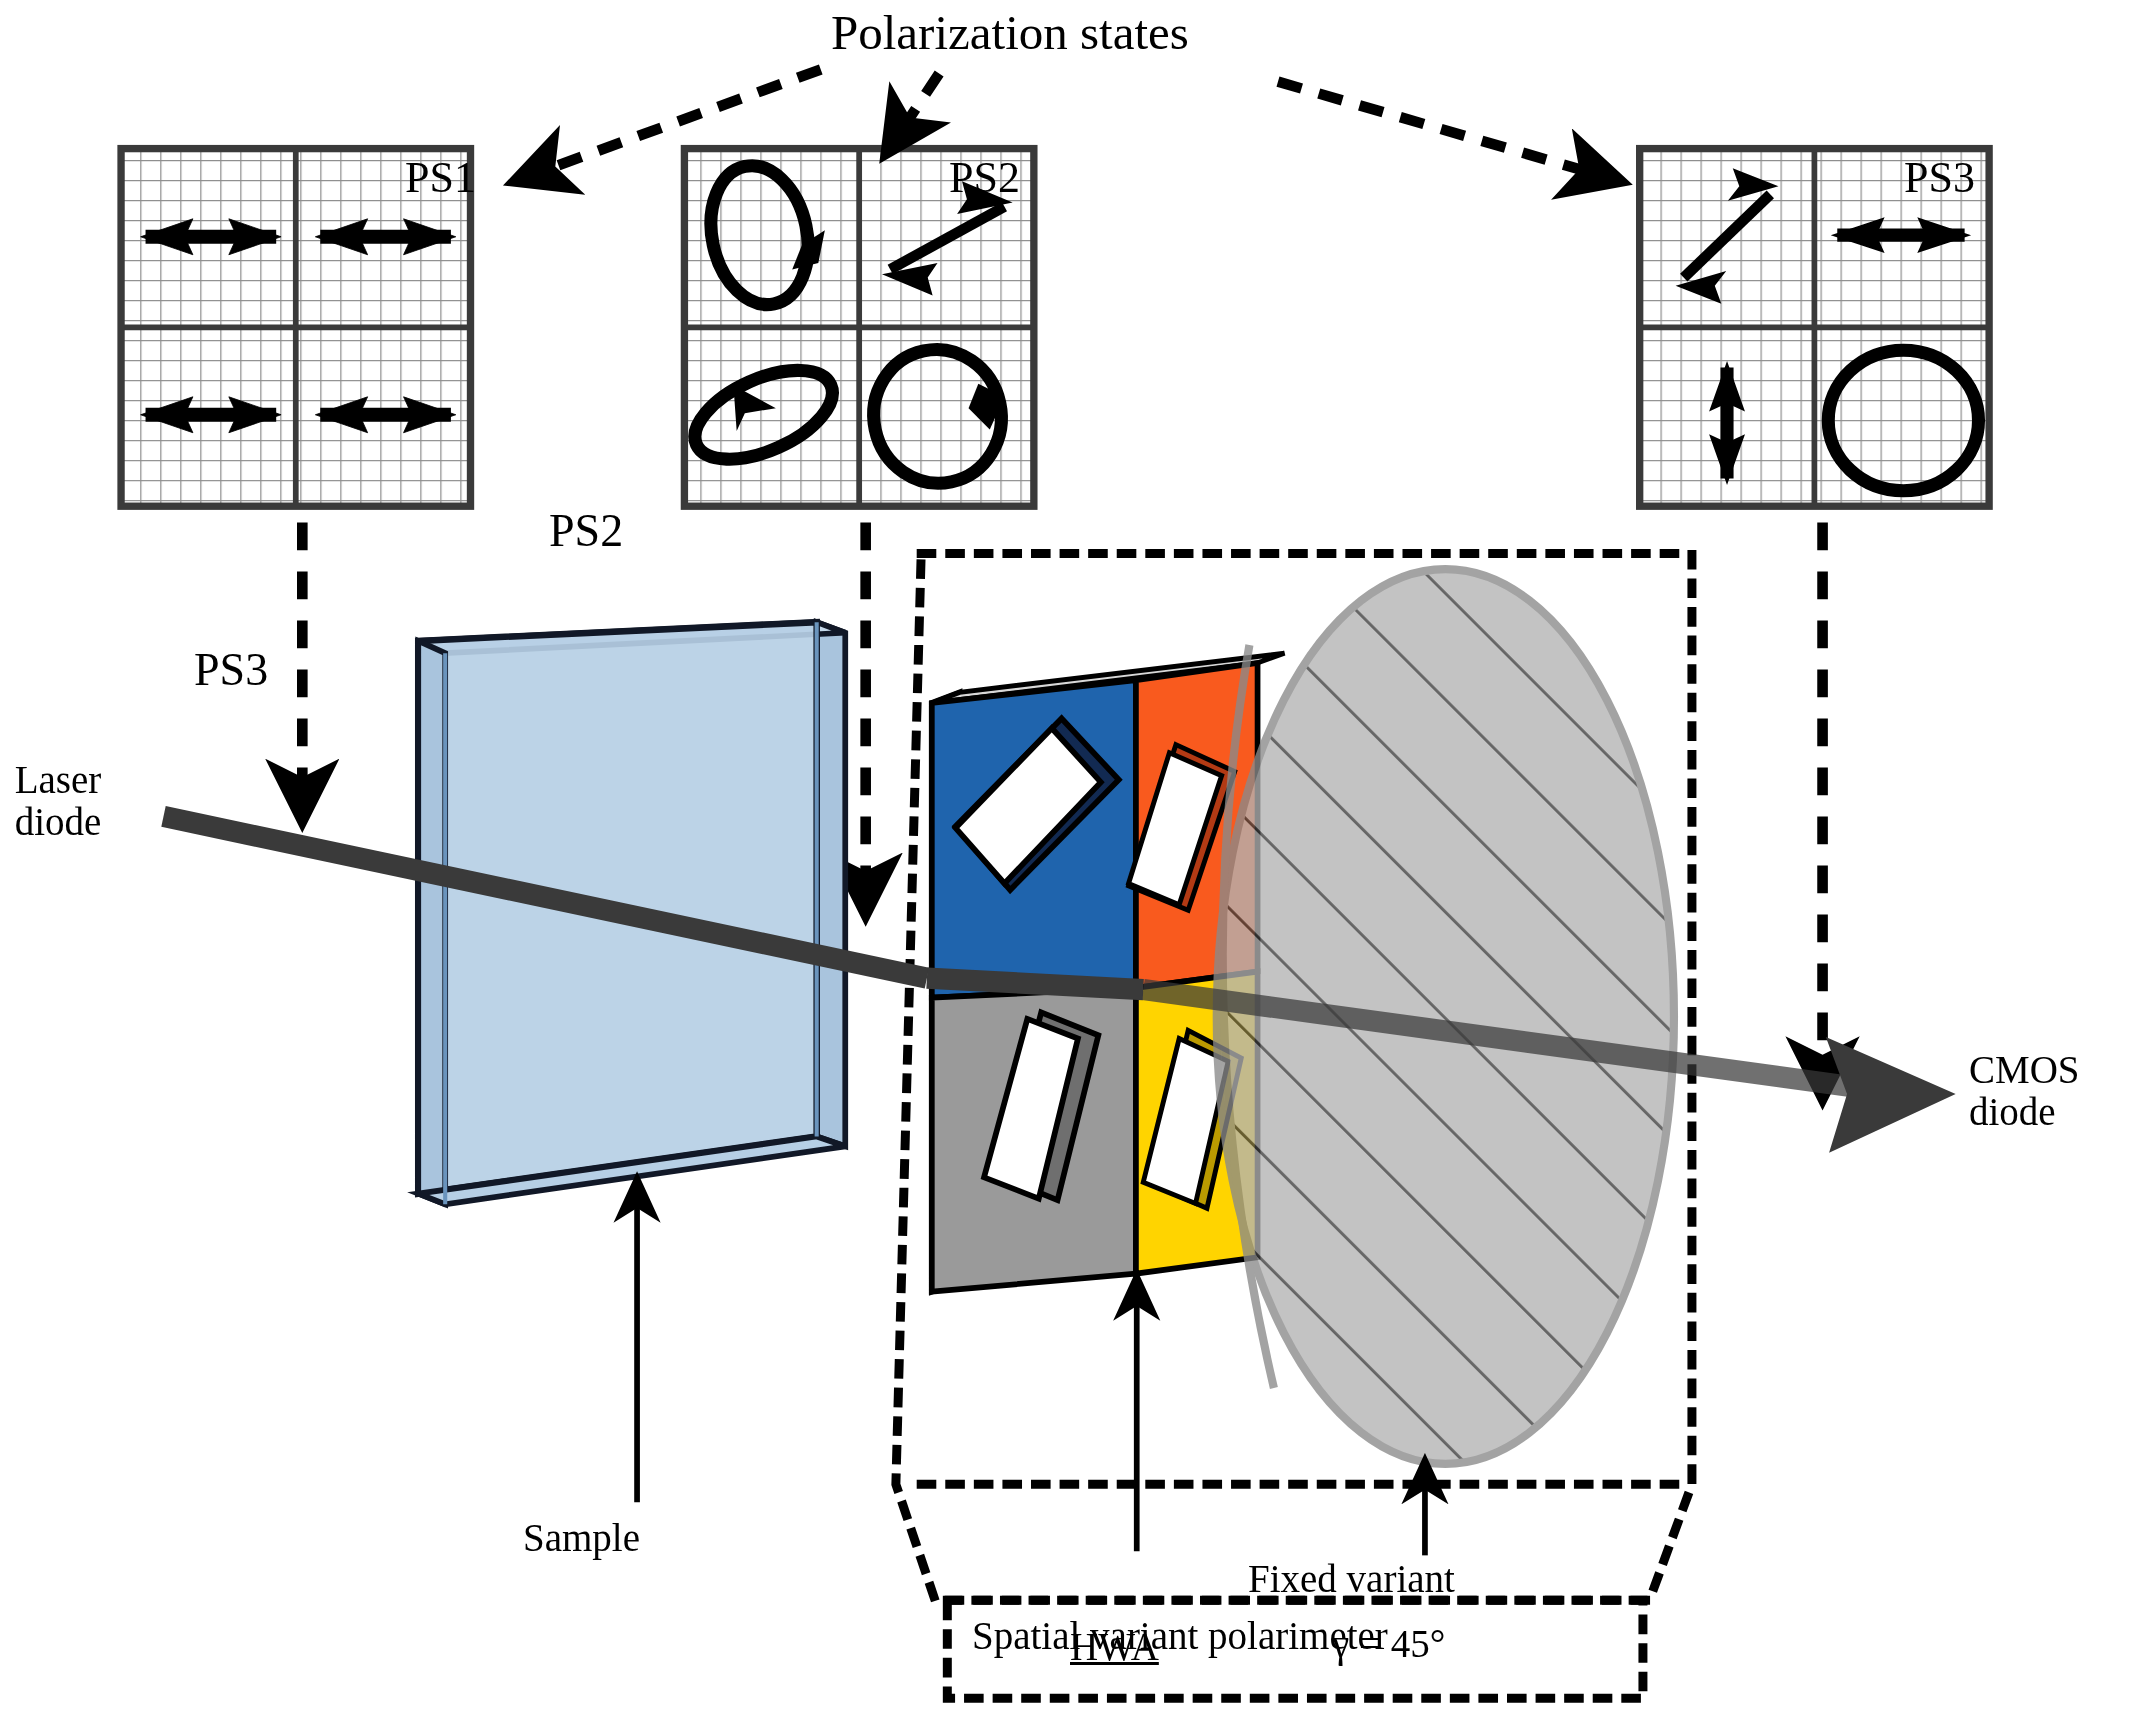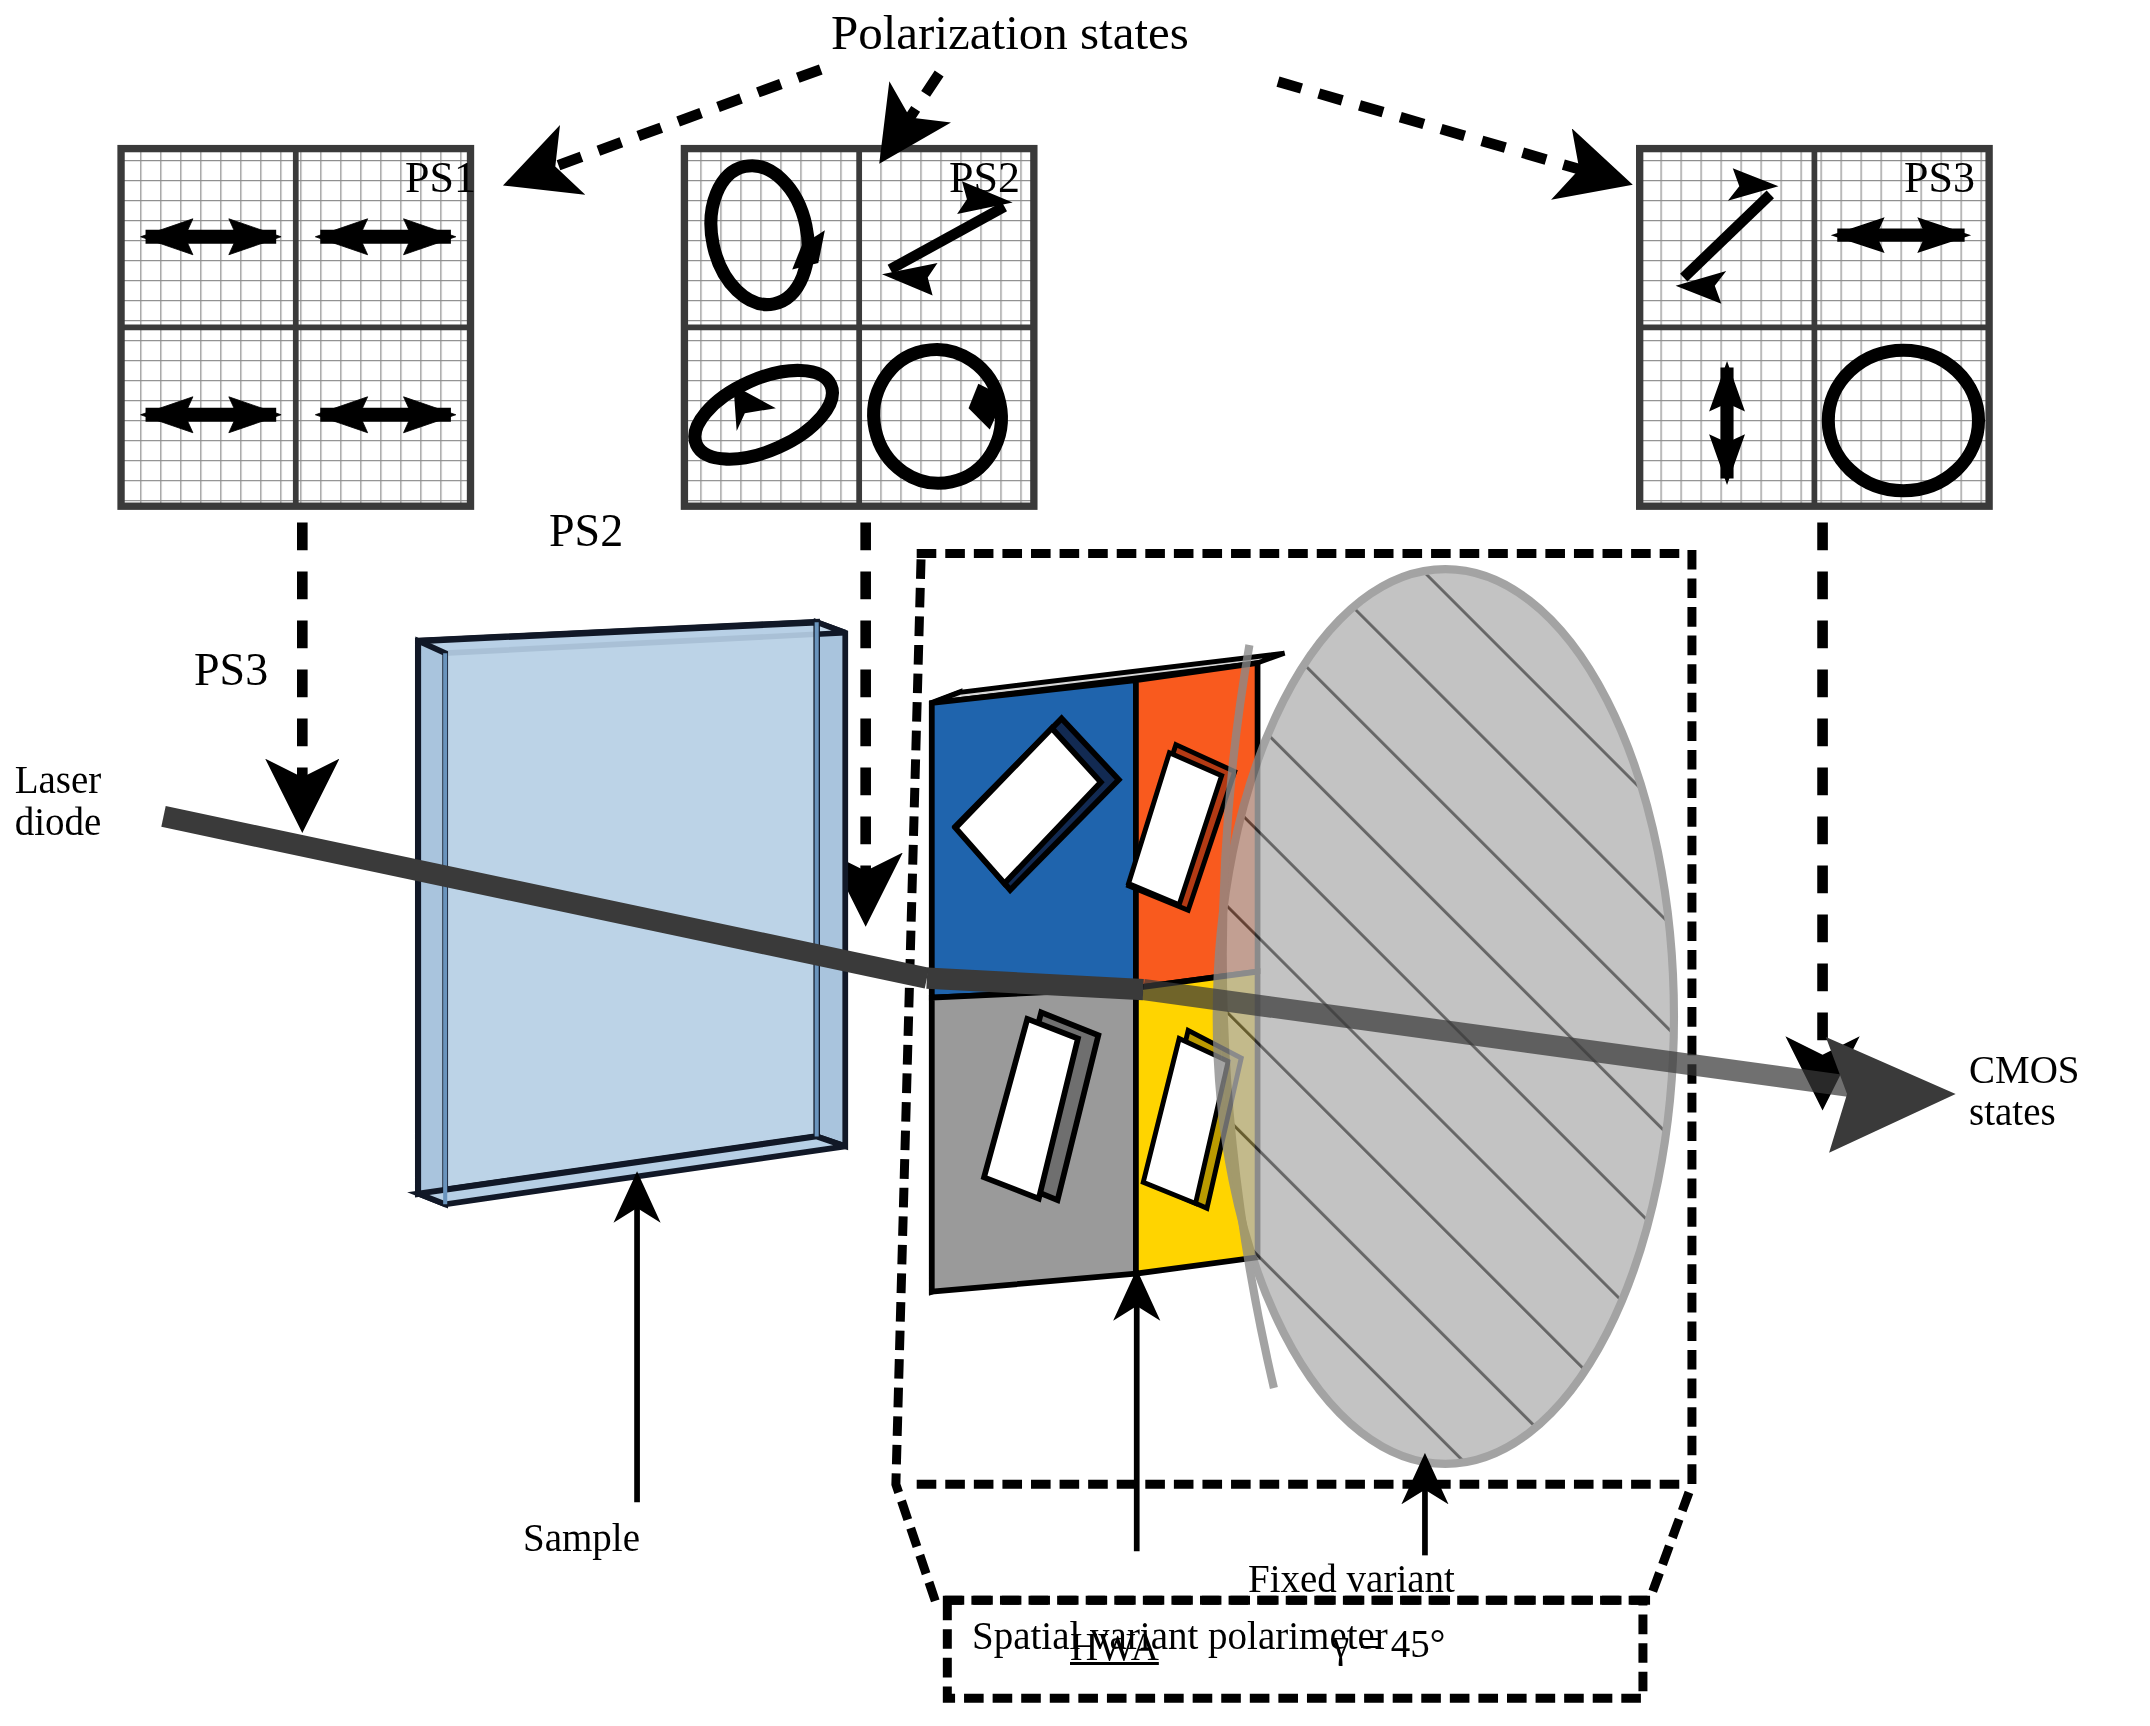--- a/index.html
+++ b/index.html
@@ -237,16 +237,16 @@
 
 <div class="lbl t-big" style="left:1070px;top:1626px;text-decoration:underline;">HWA</div>
 
 <div class="lbl t-big" style="left:1248px;top:1558px;">Fixed variant</div>
 
 <div class="lbl t-big" style="left:1332px;top:1623px;">γ = 45°</div>
 
 <div class="lbl t-big" style="left:972px;top:1615px;">Spatial variant polarimeter</div>
 
 <div class="lbl t-big" style="left:1969px;top:1049px;">CMOS
-states</div>
+diode</div>
 
 </div>
 
 
 </body></html>

